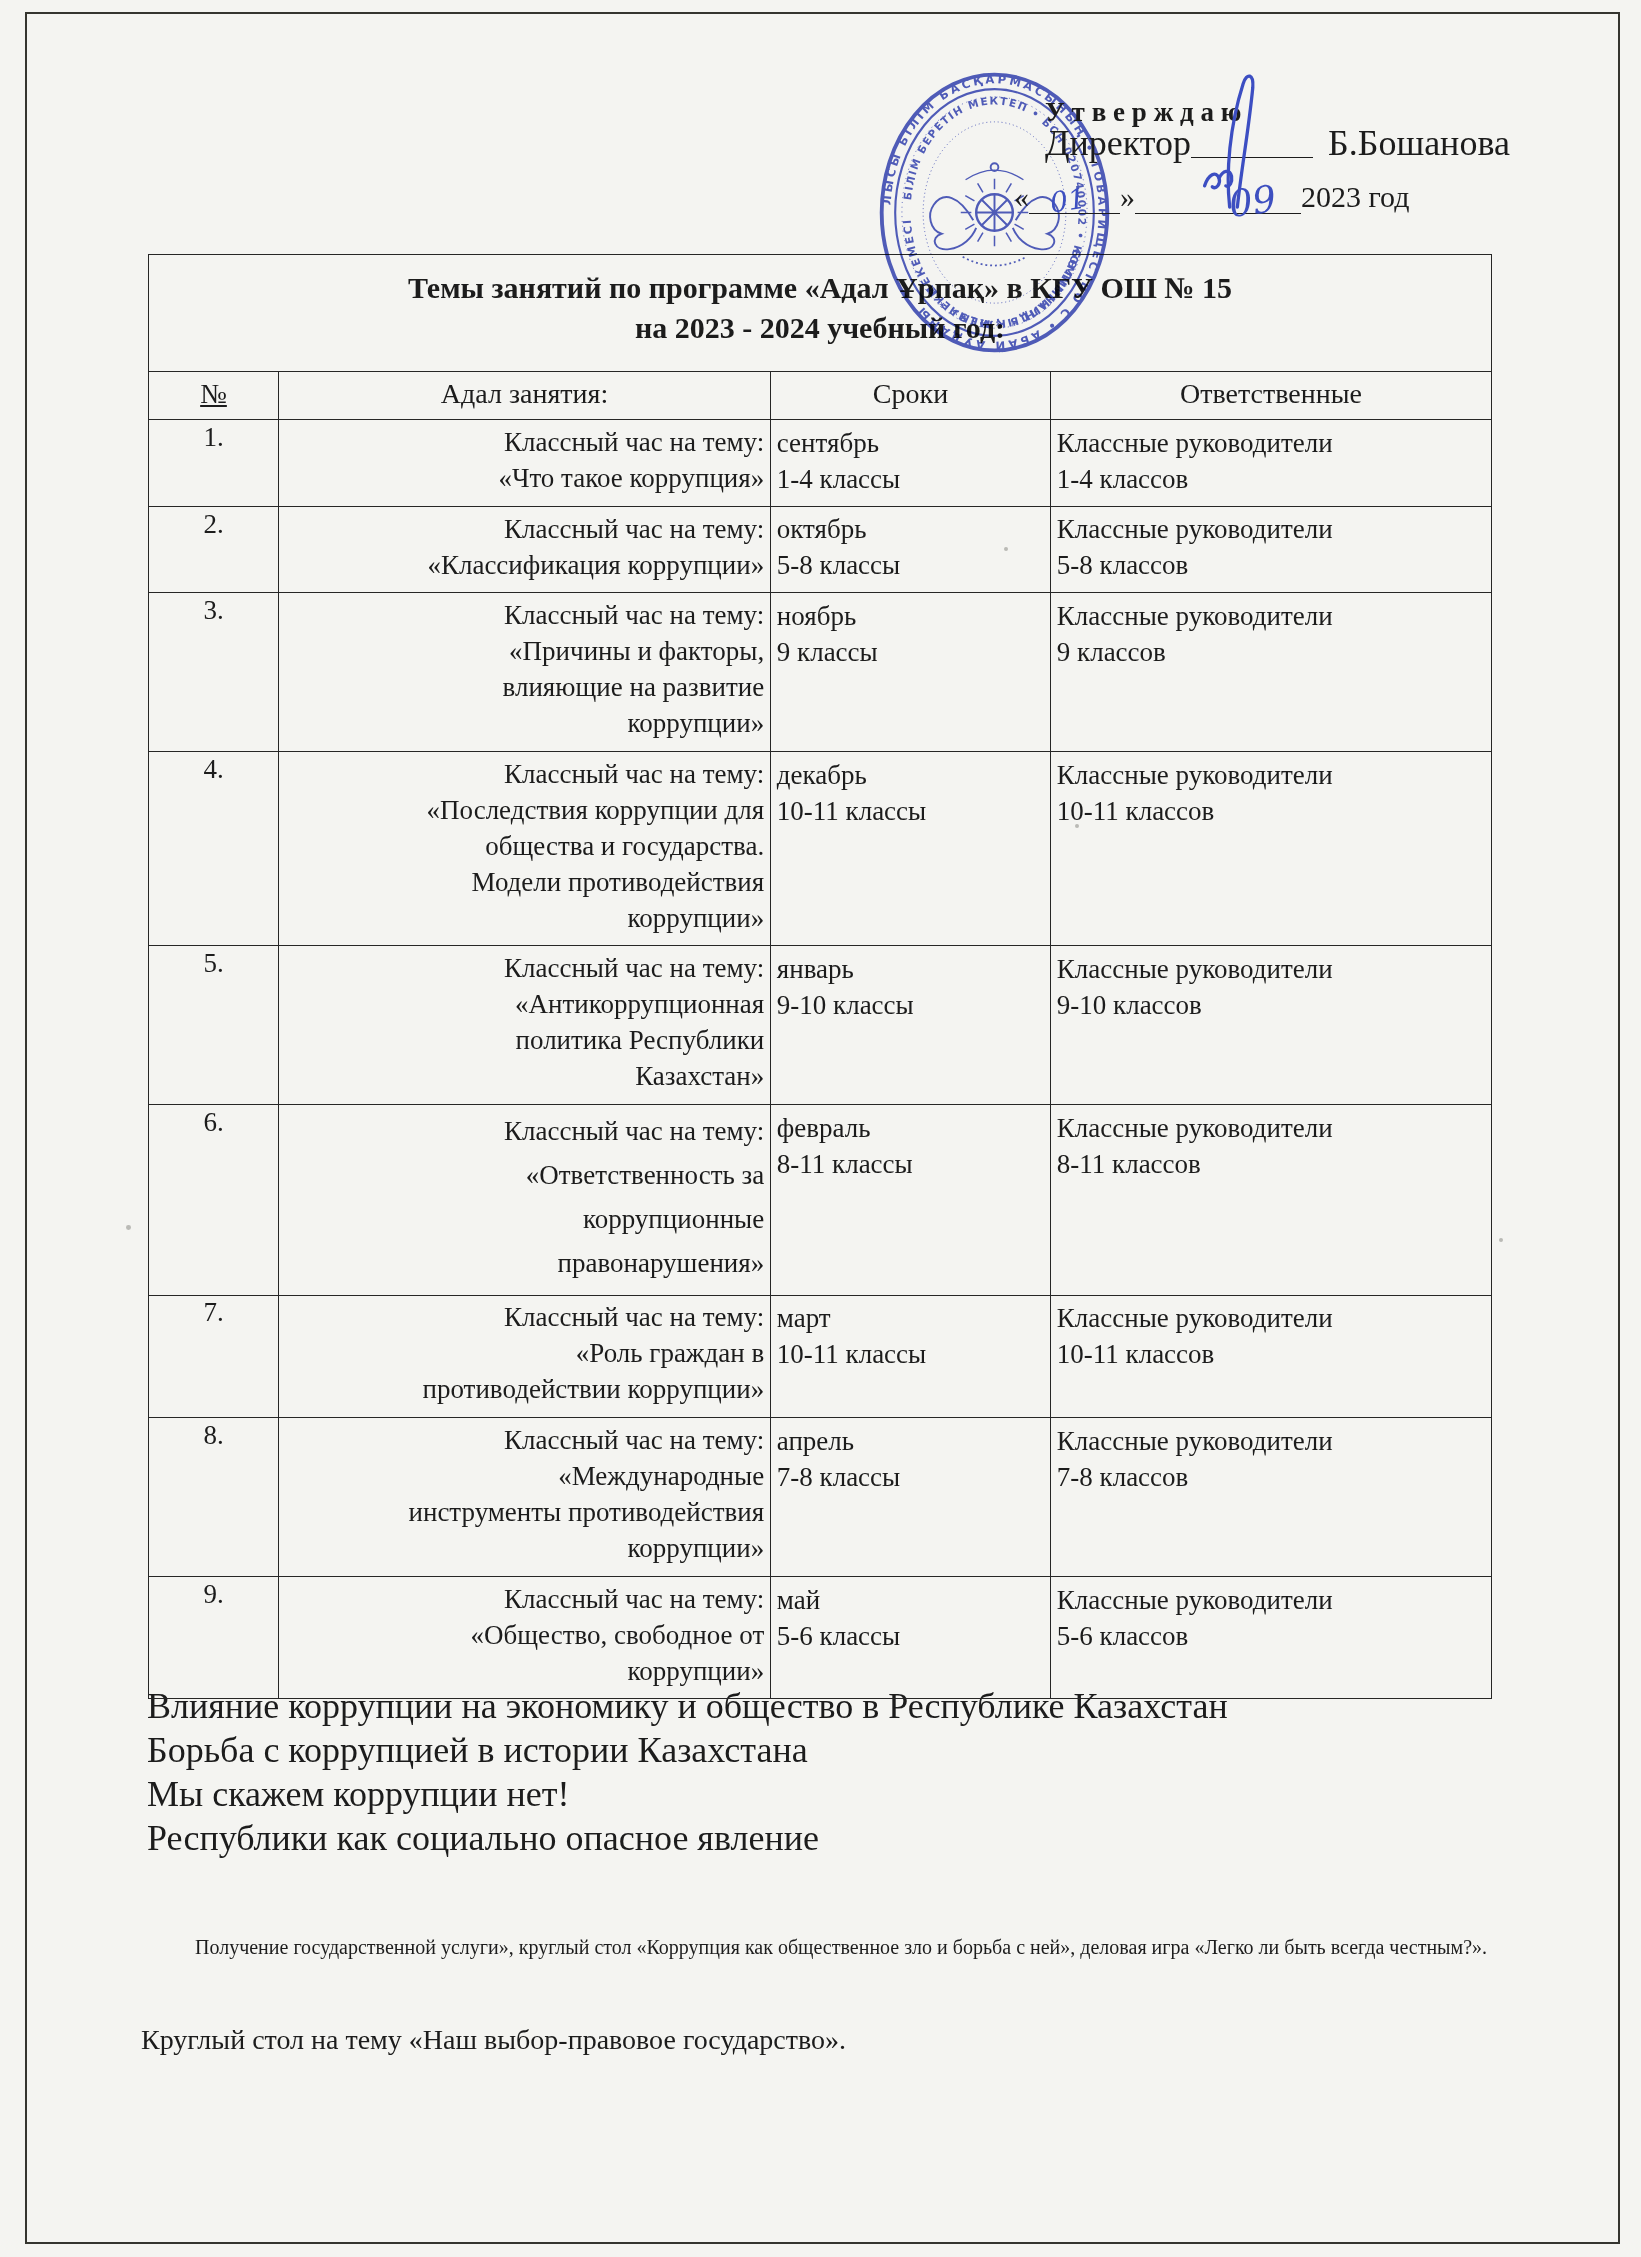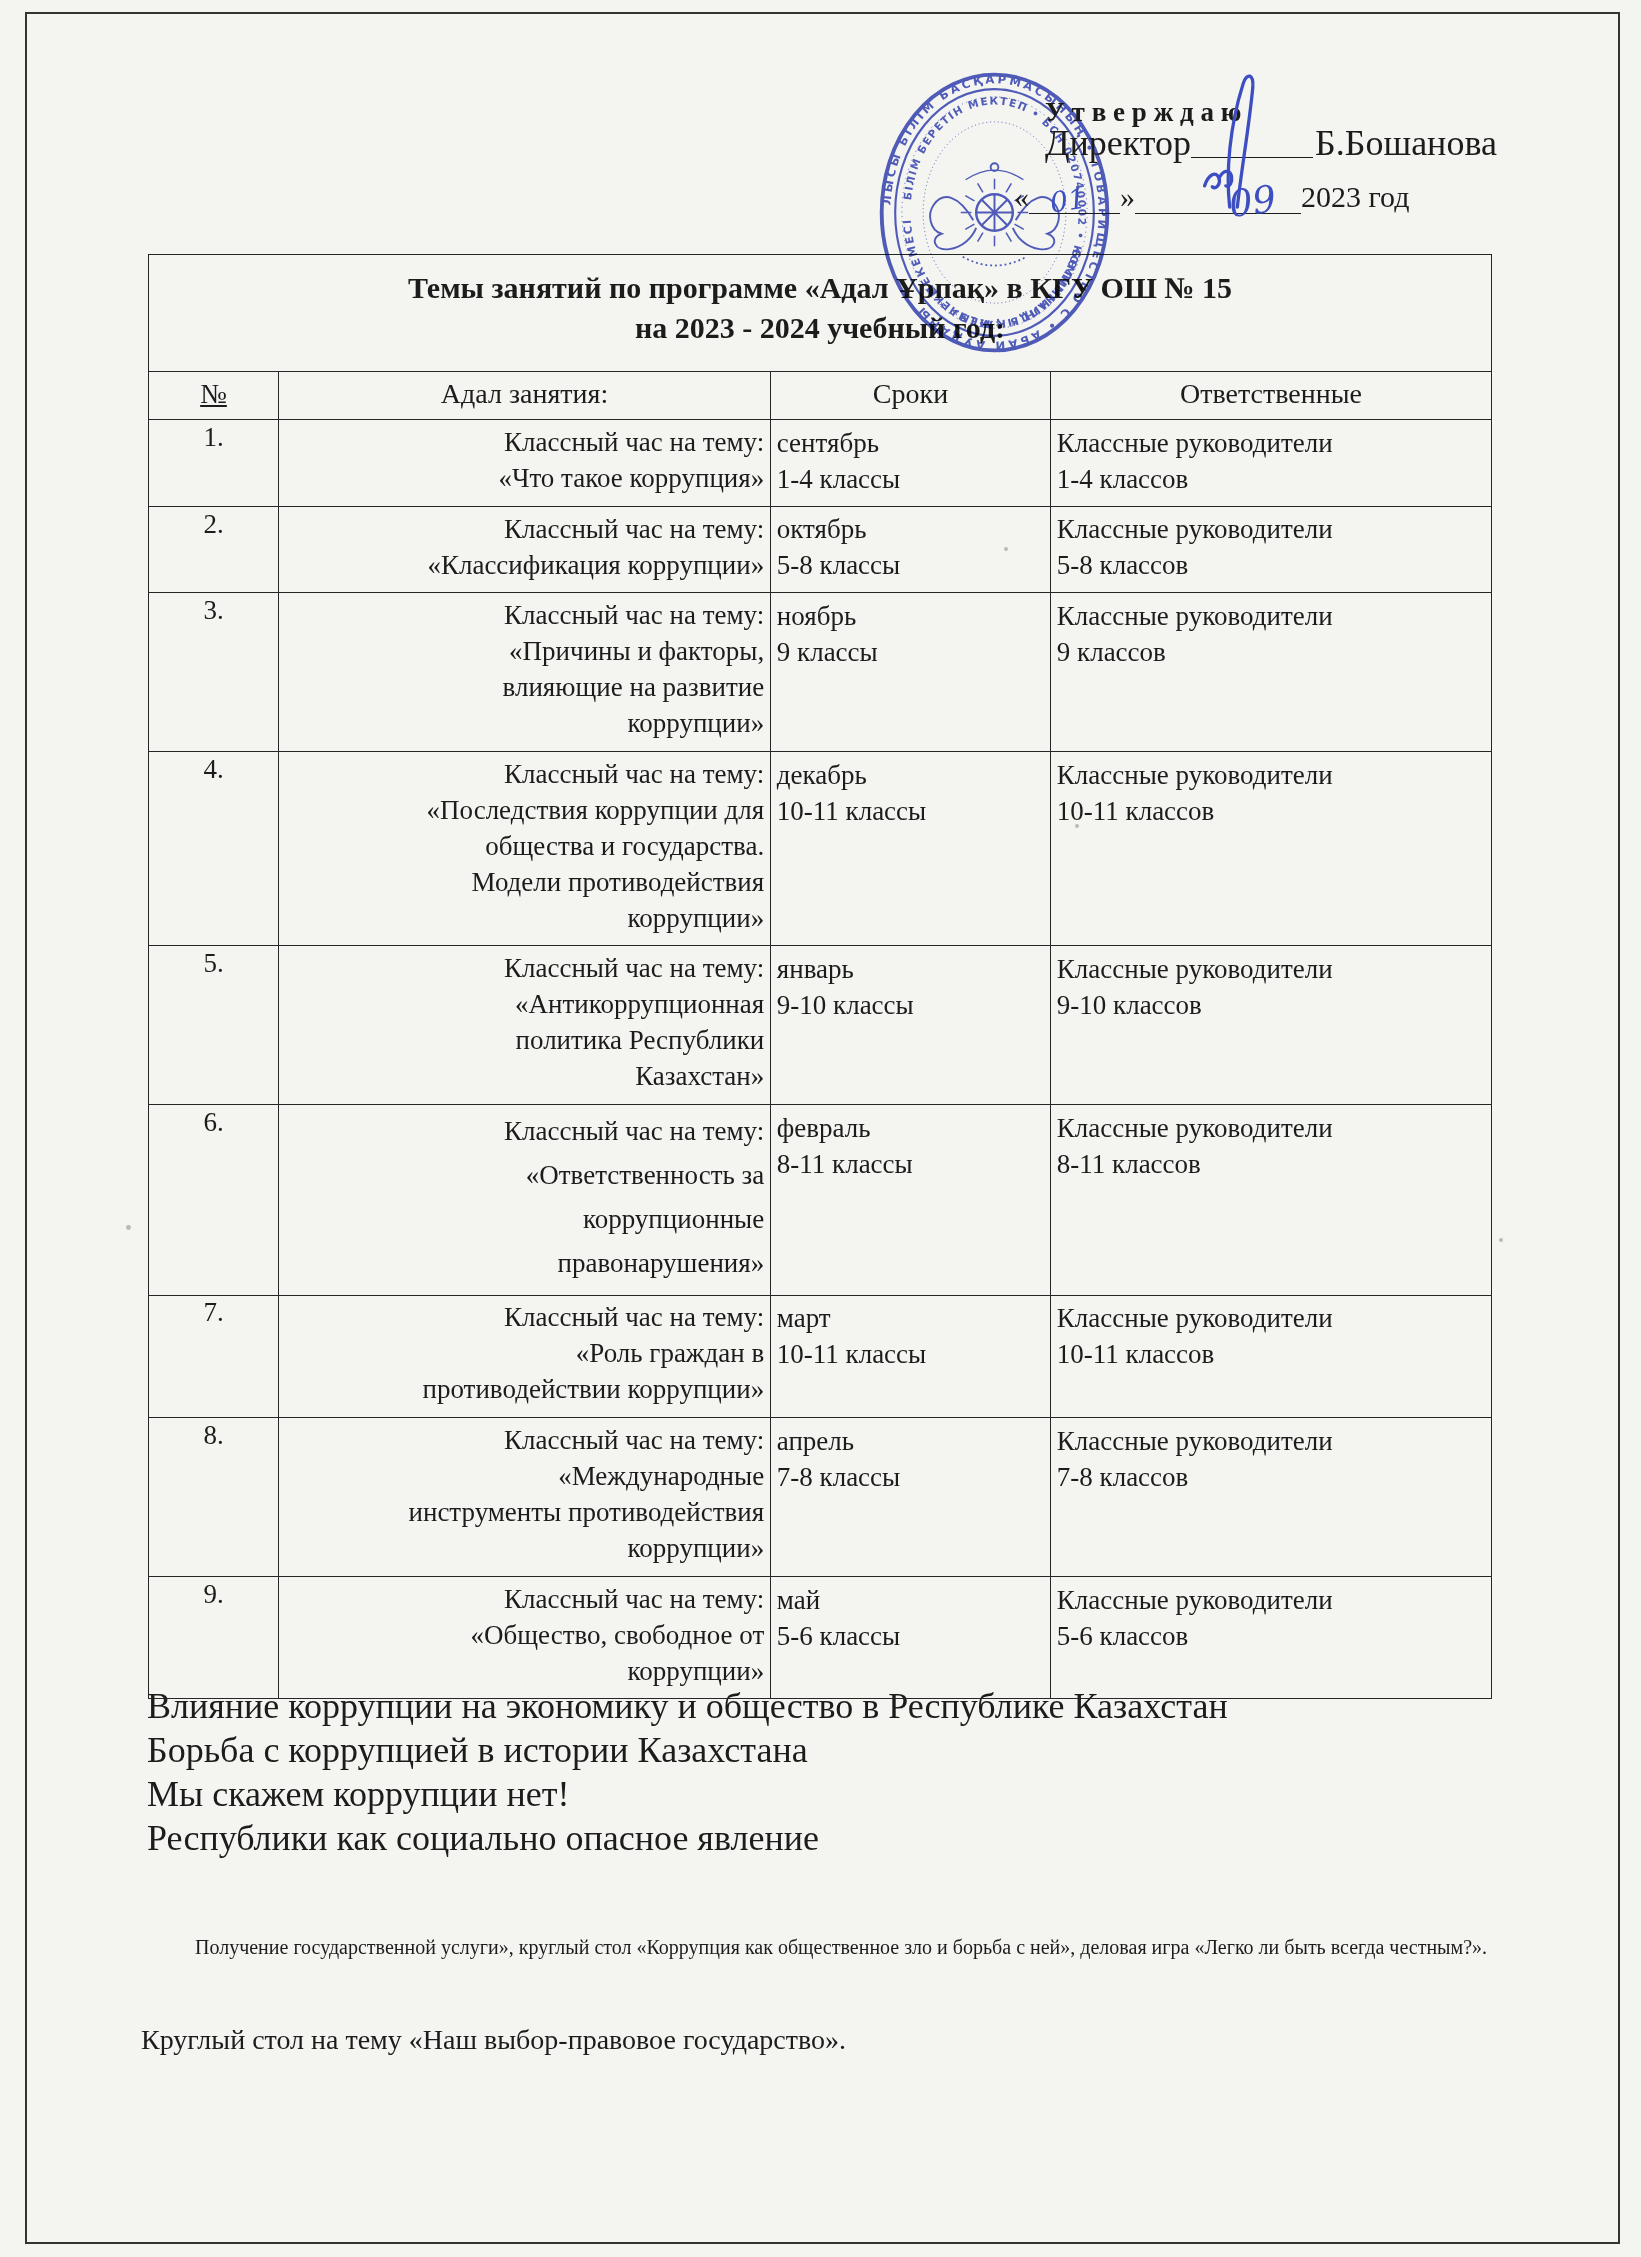--- a/index.html
+++ b/index.html
@@ -12,21 +12,21 @@
   .approve-line1{position:absolute;left:1045px;top:97px;font-size:27px;
                  font-weight:bold;letter-spacing:6.8px;z-index:6;}
   .approve-line2{position:absolute;left:1045px;top:122px;font-size:36px;
                  display:flex;align-items:flex-start;z-index:6;}
   .approve-line3{position:absolute;left:1014px;top:178px;font-size:30px;
                  display:flex;align-items:flex-end;z-index:6;}
   .uline{display:inline-block;border-bottom:1.9px solid #1c1c1c;position:relative;}
   .u1{width:122px;height:35px;}
   .u2{width:91px;height:35px;}
   .u3{width:166px;height:35px;}
-  .name-after{margin-left:2px;}
+  .name-after{margin-left:15px;}
   .hw{position:absolute;font-family:"DejaVu Serif",serif;font-style:italic;
       color:#3d4fc0;transform:rotate(-8deg);}
   .hw01{left:21px;bottom:-3.9px;font-size:28px;}
   .hw09{right:25px;bottom:-9.7px;font-size:37px;}
 
   .signature{position:absolute;left:1193px;top:68px;z-index:7;}
 
   
   .stamp{position:absolute;left:872px;top:64px;width:245px;height:297px;
          mix-blend-mode:multiply;opacity:.93;z-index:5;}

